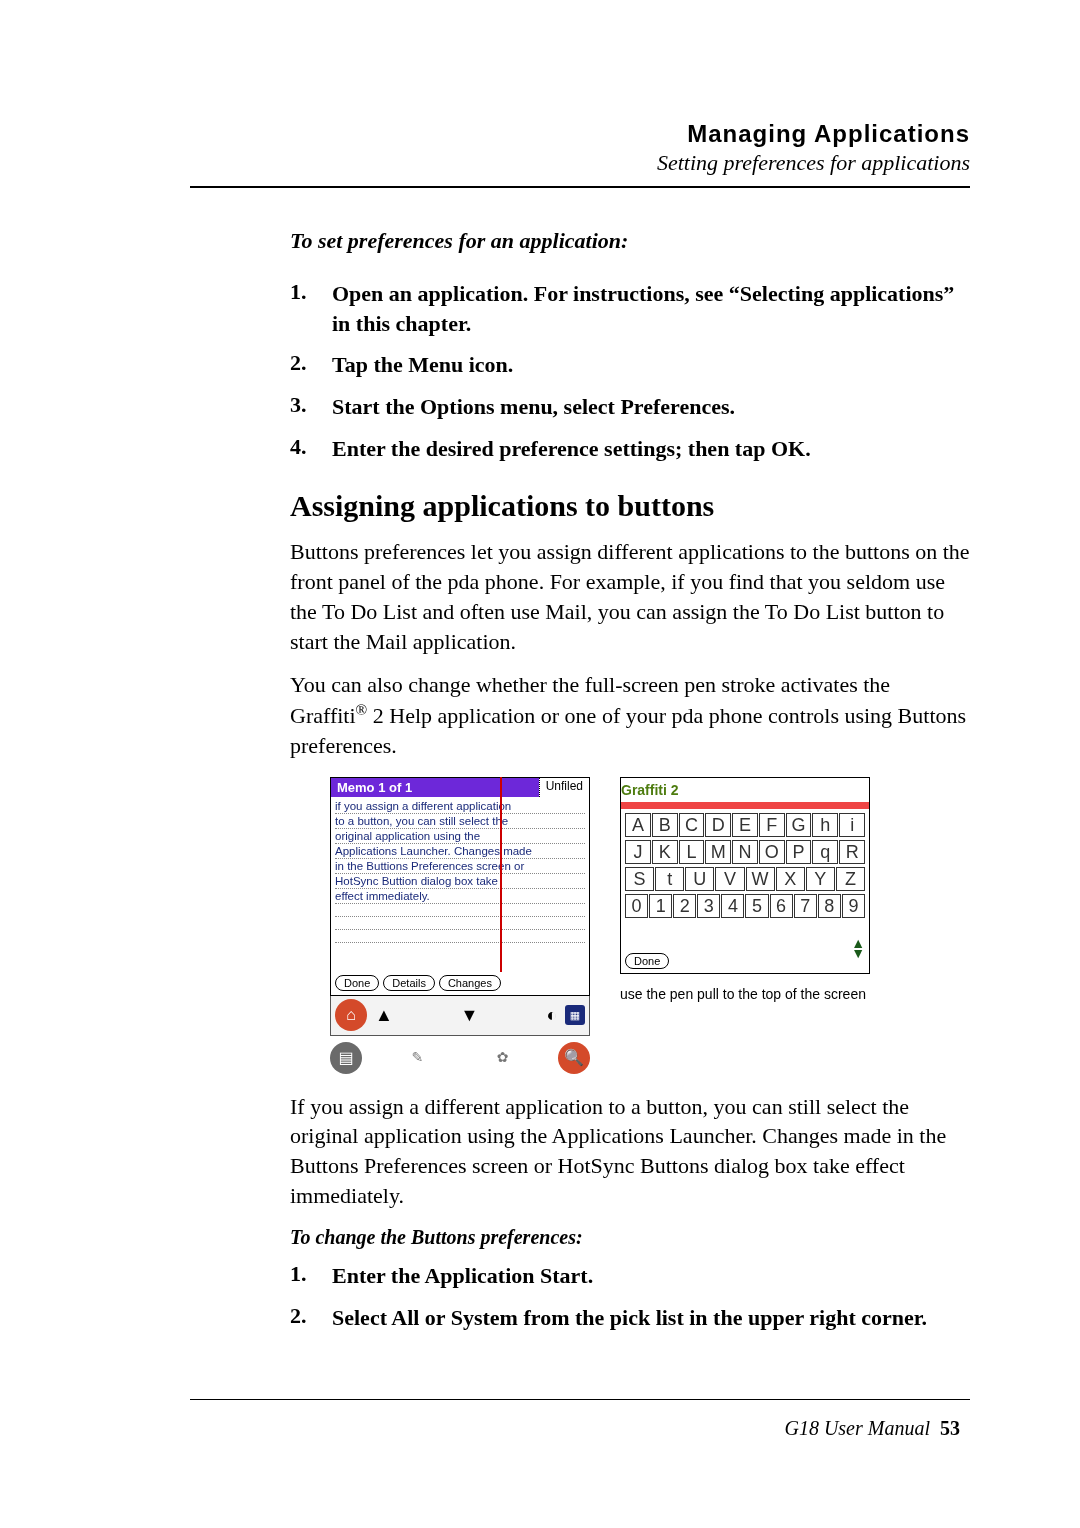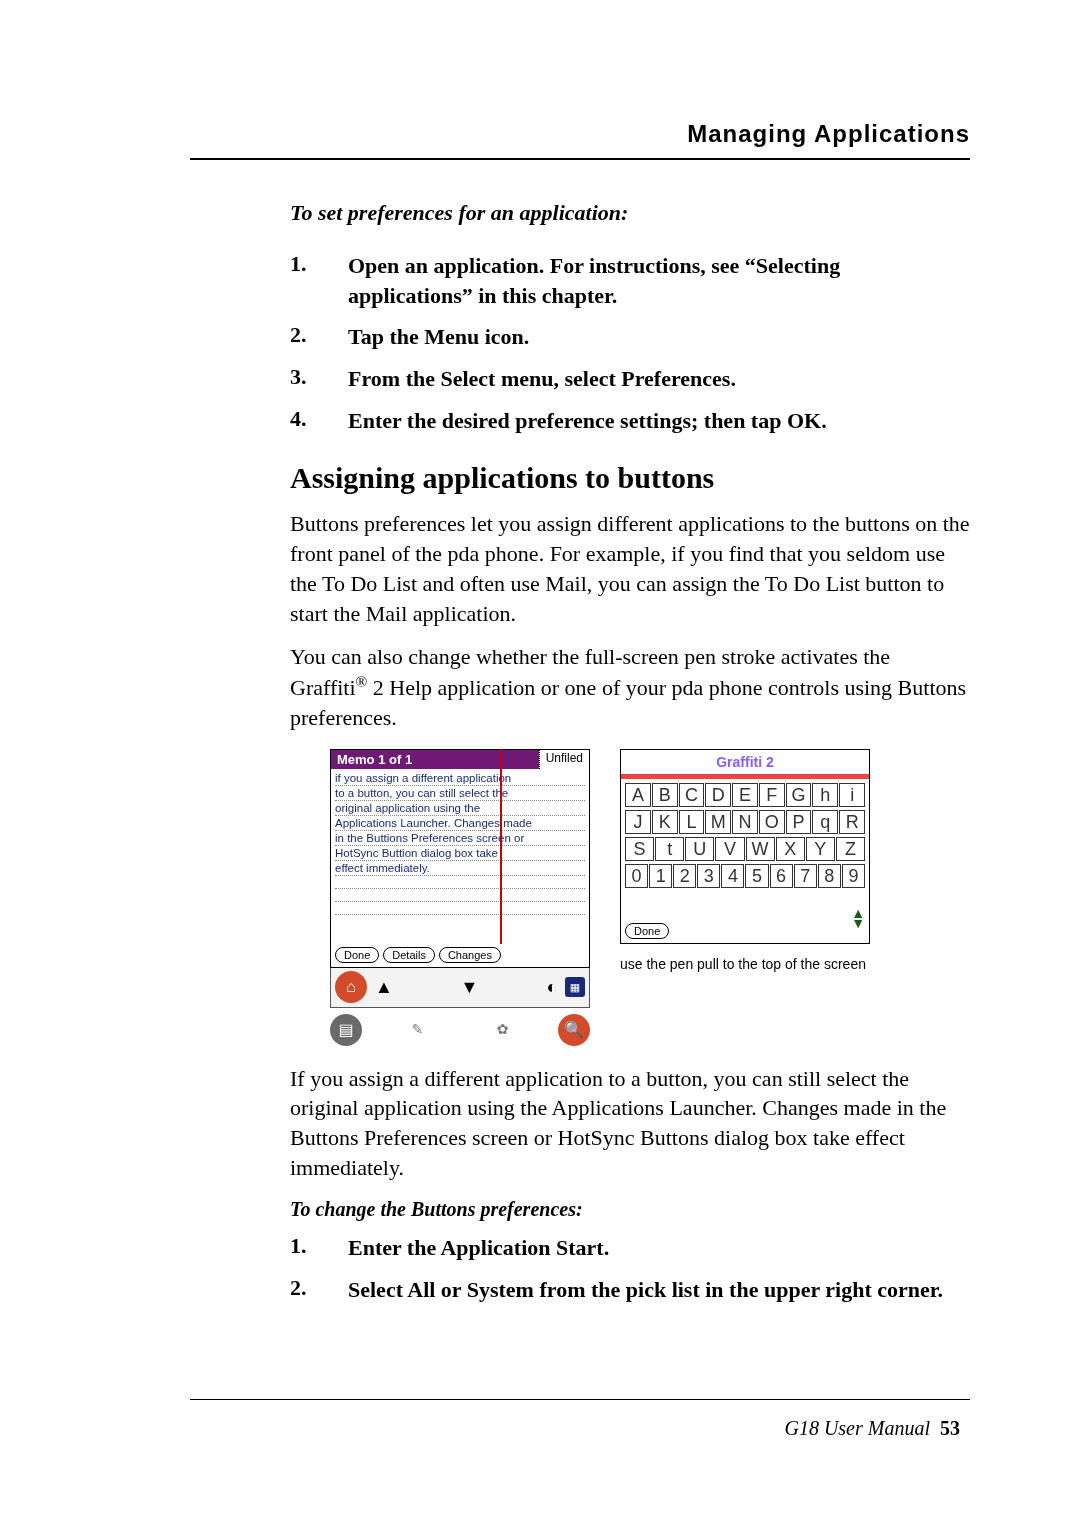--- a/index.html
+++ b/index.html
@@ -7,47 +7,47 @@
   .page { position: relative; width: 1080px; height: 1528px; padding: 120px 110px 90px 190px; border-radius: 27px; }
   .header-block { text-align: right; margin-bottom: 6px; }
   .header-title { font-family: Arial, Helvetica, sans-serif; font-weight: bold; font-size: 24px; letter-spacing: 1px; }
   .header-sub { font-style: italic; font-size: 22px; margin-top: 2px; }
   .hr { border: none; border-top: 2px solid #000; margin: 10px 0 40px 0; }
   .content { padding-left: 100px; }
   .intro-italic { font-style: italic; font-weight: bold; font-size: 22px; margin-bottom: 25px; }
   .ol { list-style: none; }
   .ol > li { display: flex; font-size: 22px; font-weight: bold; margin-bottom: 12px; }
   .ol > li .num { width: 42px; flex-shrink: 0; }
-  .ol > li .txt { flex: 1; line-height: 1.35; margin-left: 16px; }
+  .ol > li .txt { flex: 1; line-height: 1.35; }
   .h2 { font-size: 30px; font-weight: bold; margin: 26px 0 14px 0; }
   .para { font-size: 22px; line-height: 1.35; margin-bottom: 14px; }
   .figure-row { display: flex; align-items: flex-start; gap: 30px; margin: 16px 0 18px 40px; }
   
   .memo { width: 260px; }
   .memo-top { border: 1px solid #000; }
   .memo-titlebar { display: flex; }
-  .memo-title { background: #701a75; color: #fff; font-family: Arial, sans-serif; font-weight: bold; font-size: 13px; padding: 2px 6px; flex: 1; }
+  .memo-title { background: #6d28d9; color: #fff; font-family: Arial, sans-serif; font-weight: bold; font-size: 13px; padding: 2px 6px; flex: 1; }
   .memo-cat { border-left: 1px dotted #000; font-family: Arial, sans-serif; font-size: 12px; padding: 1px 6px; }
   .memo-body { font-family: Arial, sans-serif; font-size: 11.5px; color: #1a2a7a; padding: 2px 4px 4px 4px; min-height: 120px; }
   .memo-body .line { border-bottom: 1px dotted #888; padding: 1px 0; white-space: nowrap; overflow: hidden; }
   .memo-body .blank { height: 13px; border-bottom: 1px dotted #888; }
   .memo-btns { display: flex; gap: 4px; padding: 4px; }
   .pill { border: 1px solid #000; border-radius: 10px; font-family: Arial, sans-serif; font-size: 11px; padding: 1px 8px; background: #fff; margin-top: 24px; }
   .silk { border: 1px solid #555; border-top: none; height: 40px; display: flex; align-items: center; justify-content: space-between; padding: 0 4px; background: #f3f3f3; }
   .silk .mid { flex: 1; display: flex; justify-content: space-between; padding: 0 8px; font-size: 18px; }
   .soft-row { display: flex; justify-content: space-between; align-items: center; margin-top: 6px; }
   .soft-btn { width: 32px; height: 32px; border-radius: 50%; background: #d44a2a; display: flex; align-items: center; justify-content: center; color: #fff; font-size: 16px; }
   .soft-btn.grey { background: #6a6a6a; }
   .memo-redline { position: absolute; width: 2px; background: #c00; }
   .memo-wrap { position: relative; }
   .memo-redline.v { left: 170px; top: 0; height: 195px; }
   
   .graff-col { display: flex; flex-direction: column; align-items: flex-start; }
   .graff { width: 250px; border: 1px solid #000; }
-  .graff-title { background: #fff; color: #8b5cf6; font-family: Arial, sans-serif; font-weight: bold; text-align: center; font-size: 14px; padding: 4px 0; border-bottom: 5px solid #ef4444; }
+  .graff-title { background: #fff; color: #4d7c0f; font-family: Arial, sans-serif; font-weight: bold; text-align: left; font-size: 14px; padding: 4px 0; border-bottom: 7px solid #ef4444; }
   .key-rows { padding: 4px; }
   .key-row { display: flex; gap: 1px; margin-bottom: 3px; }
   .key { flex: 1; border: 1px solid #333; text-align: center; font-family: Arial, sans-serif; font-size: 18px; line-height: 22px; height: 24px; color: #333; }
   .graff-foot { display: flex; justify-content: space-between; align-items: center; padding: 4px; }
   .arrow-stack { font-size: 14px; line-height: 10px; color: #1a5a1a; }
   .caption { font-family: Arial, sans-serif; font-size: 14px; margin-top: 12px; }
   .sub-heading { font-weight: bold; font-style: italic; font-size: 20px; margin: 16px 0 12px 0; }
   .footer { position: absolute; bottom: 88px; right: 120px; font-size: 20px; }
   .footer .man { font-style: italic; }
   .footer .pg { font-weight: bold; }
@@ -55,38 +55,39 @@
   .sup { font-size: 0.7em; vertical-align: super; }
   .appicon { width:20px; height:20px; background:#1a2a7a; color:#fff; border-radius:3px; font-size:11px; display:flex; align-items:center; justify-content:center; }
 </style>
 </head>
 <body>
 
 <div class="page">
 
   <div class="header-block">
     <div class="header-title">Managing Applications</div>
+    <div class="header-sub">Setting preferences for applications</div>
   </div>
   <hr class="hr">
 
   <div class="content">
 
     <div class="intro-italic">To set preferences for an application:</div>
     <ol class="ol">
       <li>
           <span class="num">1.</span>
           <span class="txt">Open an application. For instructions, see “Selecting applications” in this chapter.</span>
         </li>
       <li>
           <span class="num">2.</span>
           <span class="txt">Tap the Menu icon.</span>
         </li>
       <li>
           <span class="num">3.</span>
-          <span class="txt">From the Select menu, select Preferences.</span>
+          <span class="txt">Start the Options menu, select Preferences.</span>
         </li>
       <li>
           <span class="num">4.</span>
           <span class="txt">Enter the desired preference settings; then tap OK.</span>
         </li>
     </ol>
 
     <div class="h2">Assigning applications to buttons</div>
     <div class="para">Buttons preferences let you assign different applications to the buttons on the front panel of the pda phone. For example, if you find that you seldom use the To Do List and often use Mail, you can assign the To Do List button to start the Mail application.</div>
     <div class="para">

